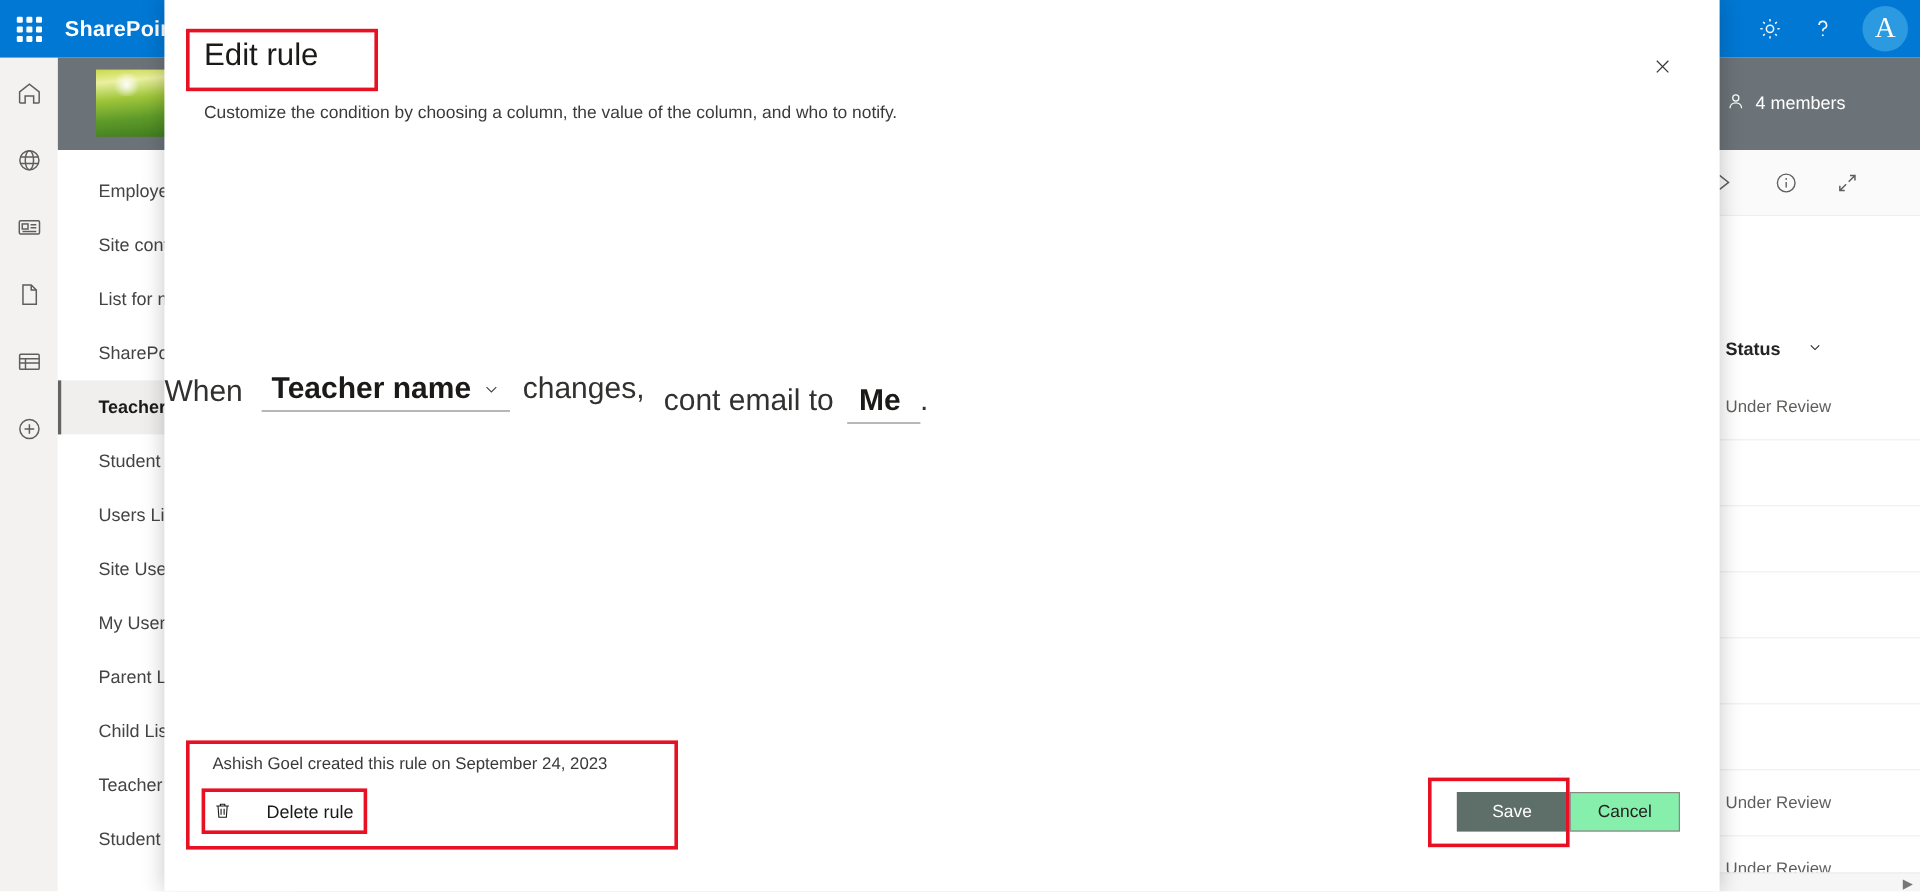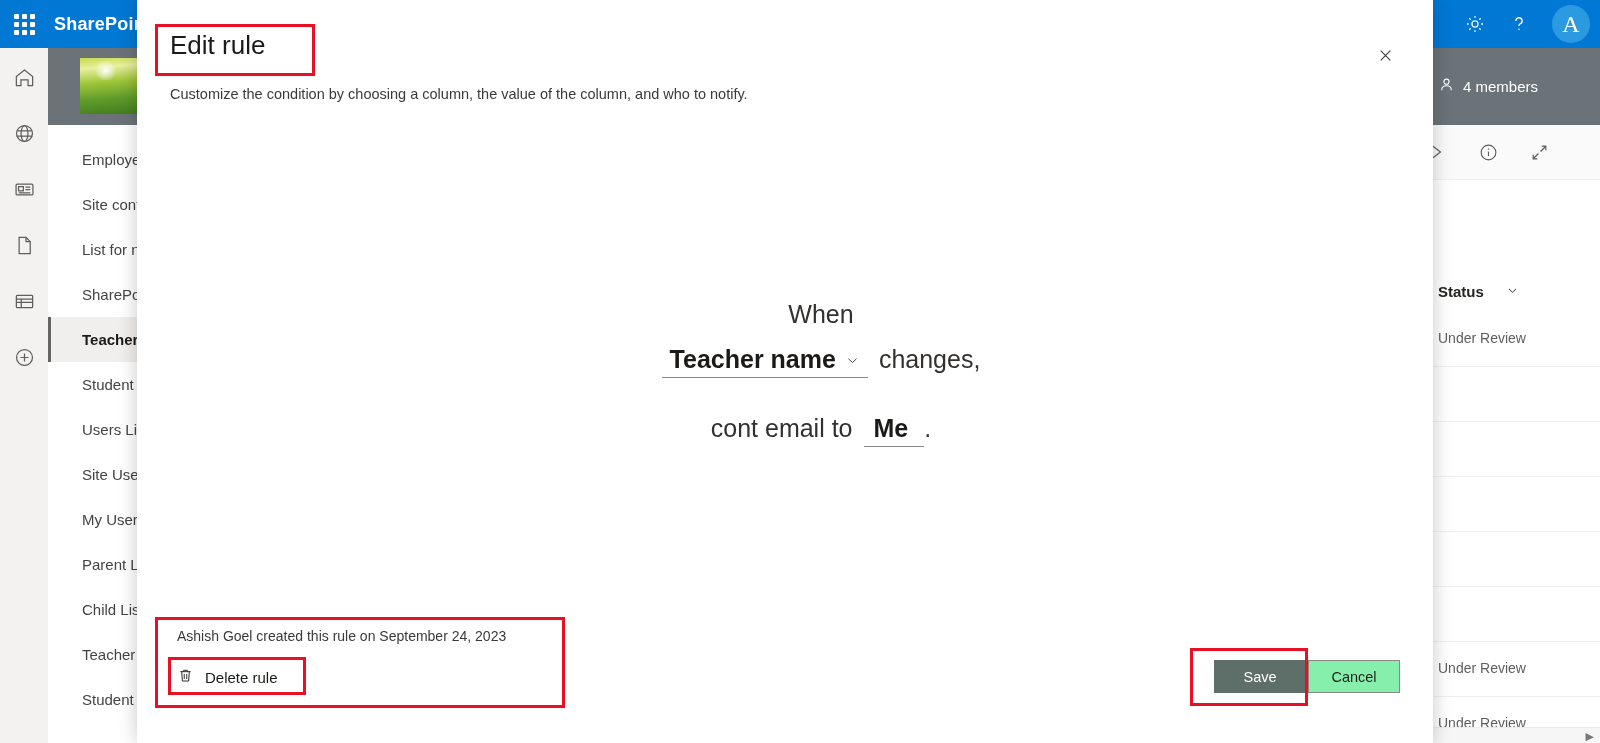--- a/index.html
+++ b/index.html
@@ -113,40 +113,40 @@
     position: absolute; left: 33px; top: 86px; font-size: 14.5px; color: #3b3a39;
   }
   .dlg-close {
     position: absolute; right: 33px; top: 40px; width: 30px; height: 30px;
     display: flex; align-items: center; justify-content: center; color: #3b3a39;
   }
 
   
   .rule-area {
     position: absolute; left: 0; top: 300px; width: 1368px;
-    display: flex; flex-direction: column; align-items: center; gap: 16px;
+    display: flex; align-items: center; gap: 16px;
   }
   .rule-line { display: flex; align-items: baseline; justify-content: center; }
   .rule-word { font-size: 25px; color: #323130; font-weight: 300; }
   .rule-field {
     font-size: 25px; color: #1b1a19; font-weight: bold;
     border-bottom: 1.5px solid #8a8886; padding: 0 8px 3px 8px;
     display: inline-flex; align-items: baseline; gap: 9px;
   }
   .rule-field.narrow { padding: 0 16px 3px 10px; font-weight: bold; }
   .chev { font-size: 14px; font-weight: normal; color: #484644; }
   .gap { display: inline-block; width: 11px; }
 
   
   .dlg-foot-info {
     position: absolute; left: 40px; top: 628px; font-size: 14px; color: #3b3a39;
   }
   .delete-rule {
     position: absolute; left: 40px; top: 663px; height: 28px;
-    display: flex; align-items: center; gap: 11px; font-size: 15px; color: #1b1a19;
+    display: flex; align-items: center; gap: 28px; font-size: 15px; color: #1b1a19;
   }
   .btn-row { position: absolute; right: 33px; top: 660px; display: flex; gap: 2px; }
   .btn {
     height: 33px; min-width: 92px; font-size: 14.5px;
     display: flex; align-items: center; justify-content: center;
   }
   .btn-save { background: #5e6e68; color: #fff; border: none; }
   .btn-cancel { background: #86efac; color: #201f1e; border: 1px solid #8a8886; }
 
   

